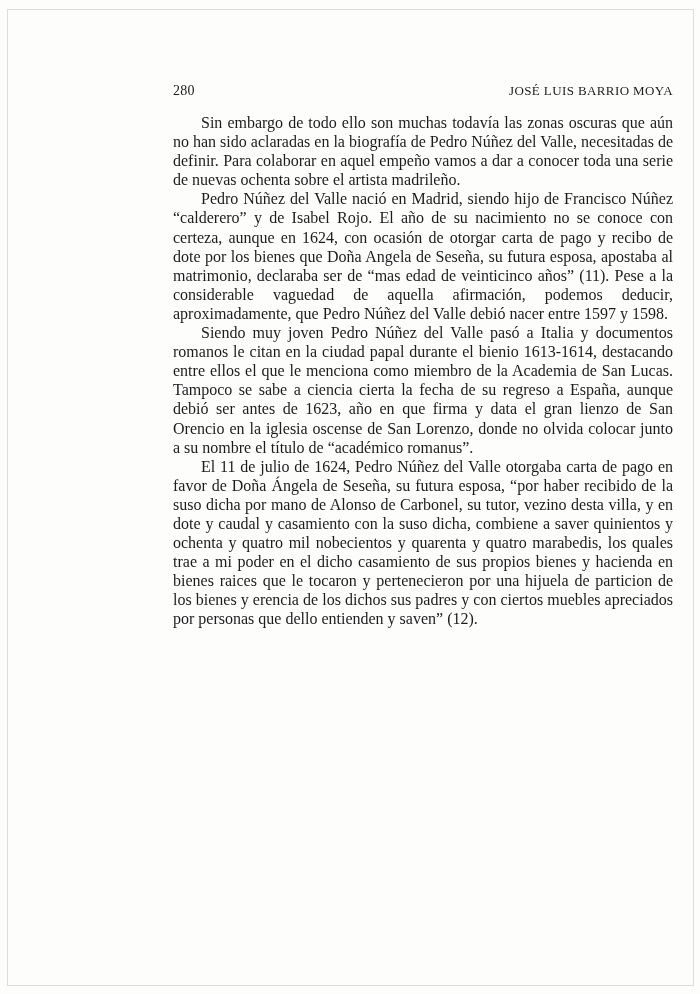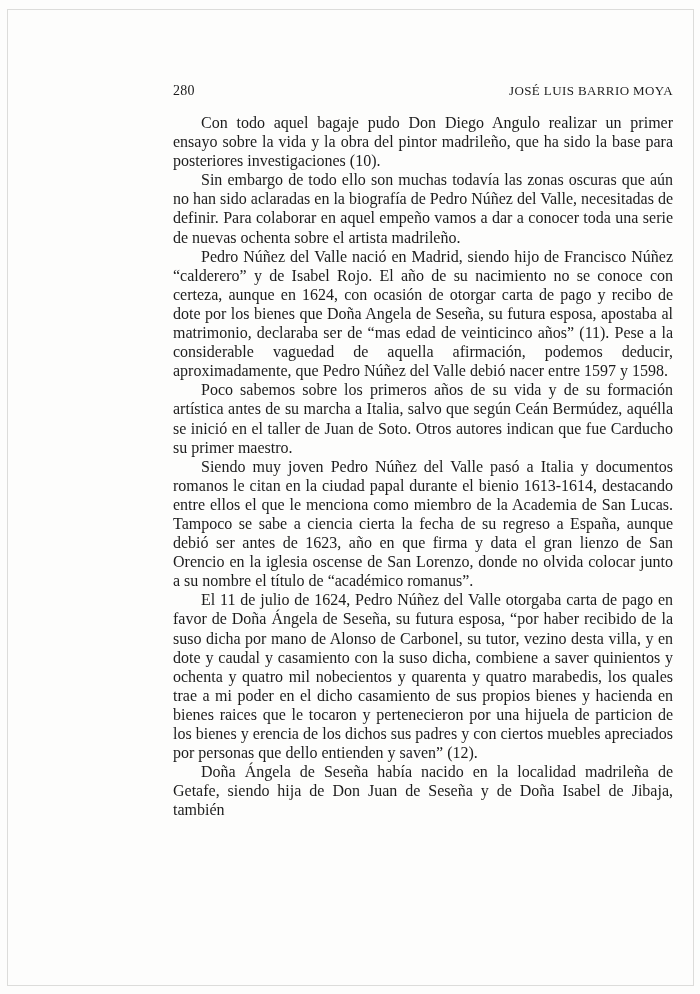--- a/index.html
+++ b/index.html
@@ -63,21 +63,18 @@
 
 <div class="page">
   <div class="scan-border"></div>
 
   <header class="page-header">
     <span class="page-number">280</span>
     <span class="running-title">JOSÉ LUIS BARRIO MOYA</span>
   </header>
 
   <main class="page-body">
-    <p>Con todo aquel bagaje pudo Don Diego Angulo realizar un primer ensayo sobre la vida y la obra del pintor madrileño, que ha sido la base para posteriores investigaciones (10).</p>
     <p>Sin embargo de todo ello son muchas todavía las zonas oscuras que aún no han sido aclaradas en la biografía de Pedro Núñez del Valle, necesitadas de definir. Para colaborar en aquel empeño vamos a dar a conocer toda una serie de nuevas ochenta sobre el artista madrileño.</p>
     <p>Pedro Núñez del Valle nació en Madrid, siendo hijo de Francisco Núñez “calderero” y de Isabel Rojo. El año de su nacimiento no se conoce con certeza, aunque en 1624, con ocasión de otorgar carta de pago y recibo de dote por los bienes que Doña Angela de Seseña, su futura esposa, apostaba al matrimonio, declaraba ser de “mas edad de veinticinco años” (11). Pese a la considerable vaguedad de aquella afirmación, podemos deducir, aproximadamente, que Pedro Núñez del Valle debió nacer entre 1597 y 1598.</p>
-    <p>Poco sabemos sobre los primeros años de su vida y de su formación artística antes de su marcha a Italia, salvo que según Ceán Bermúdez, aquélla se inició en el taller de Juan de Soto. Otros autores indican que fue Carducho su primer maestro.</p>
     <p>Siendo muy joven Pedro Núñez del Valle pasó a Italia y documentos romanos le citan en la ciudad papal durante el bienio 1613-1614, destacando entre ellos el que le menciona como miembro de la Academia de San Lucas. Tampoco se sabe a ciencia cierta la fecha de su regreso a España, aunque debió ser antes de 1623, año en que firma y data el gran lienzo de San Orencio en la iglesia oscense de San Lorenzo, donde no olvida colocar junto a su nombre el título de “académico romanus”.</p>
     <p>El 11 de julio de 1624, Pedro Núñez del Valle otorgaba carta de pago en favor de Doña Ángela de Seseña, su futura esposa, “por haber recibido de la suso dicha por mano de Alonso de Carbonel, su tutor, vezino desta villa, y en dote y caudal y casamiento con la suso dicha, combiene a saver quinientos y ochenta y quatro mil nobecientos y quarenta y quatro marabedis, los quales trae a mi poder en el dicho casamiento de sus propios bienes y hacienda en bienes raices que le tocaron y pertenecieron por una hijuela de particion de los bienes y erencia de los dichos sus padres y con ciertos muebles apreciados por personas que dello entienden y saven” (12).</p>
-    <p>Doña Ángela de Seseña había nacido en la localidad madrileña de Getafe, siendo hija de Don Juan de Seseña y de Doña Isabel de Jibaja, también</p>
   </main>
 </div>
 
 </body></html>

